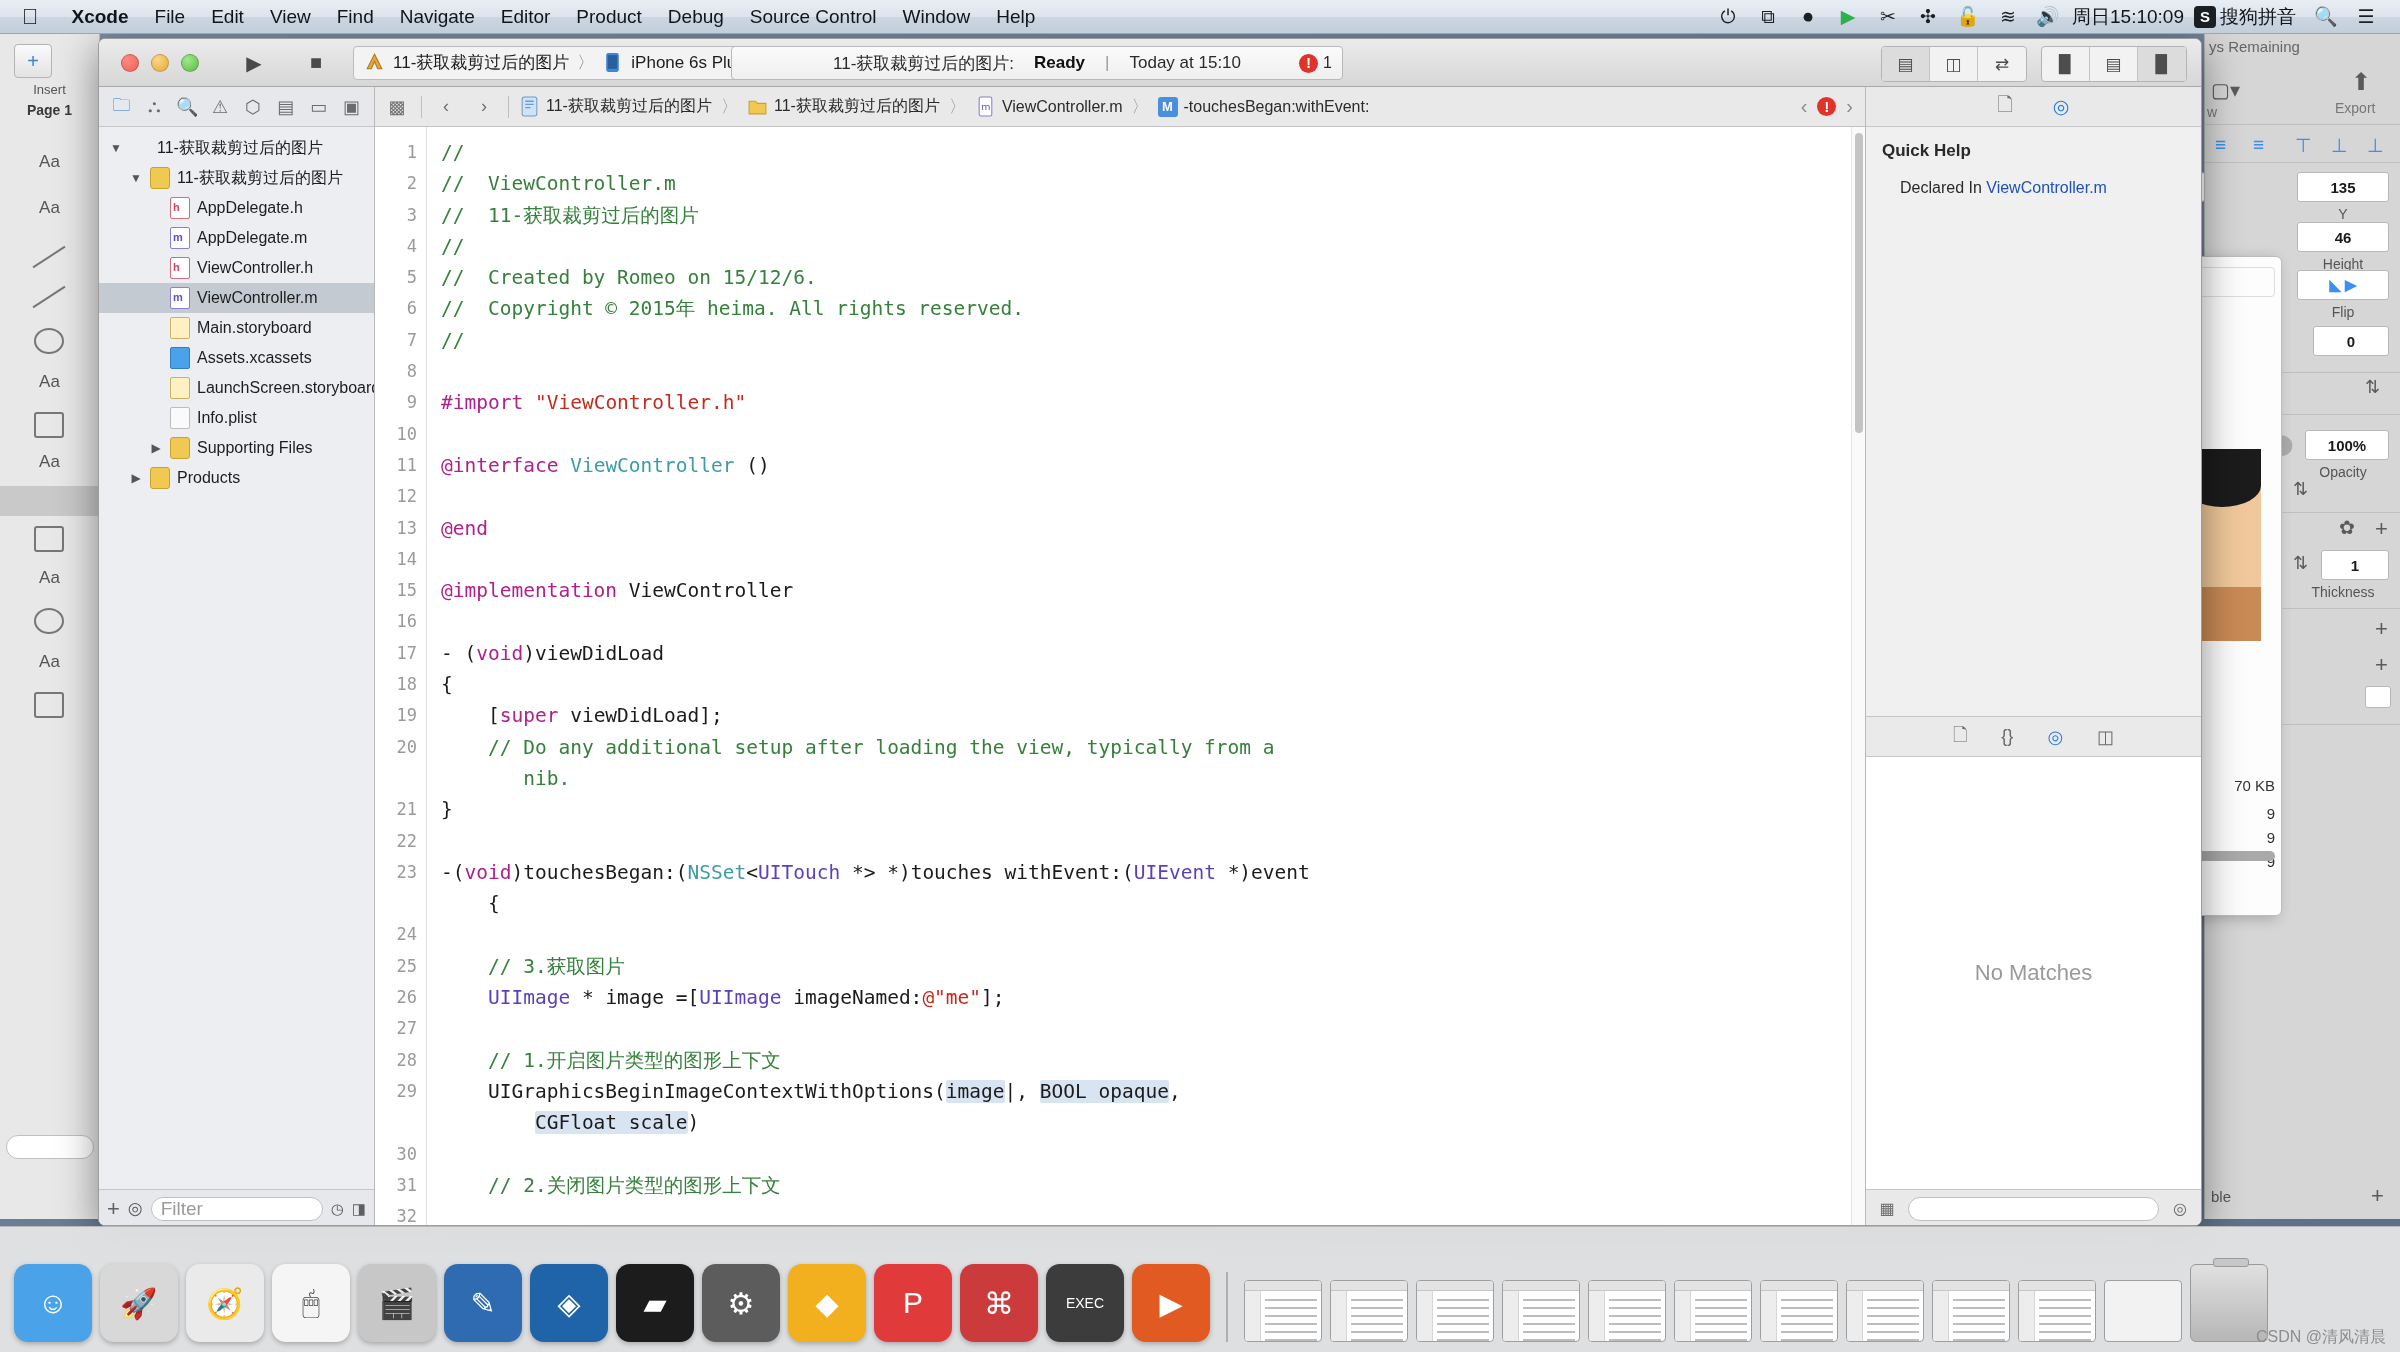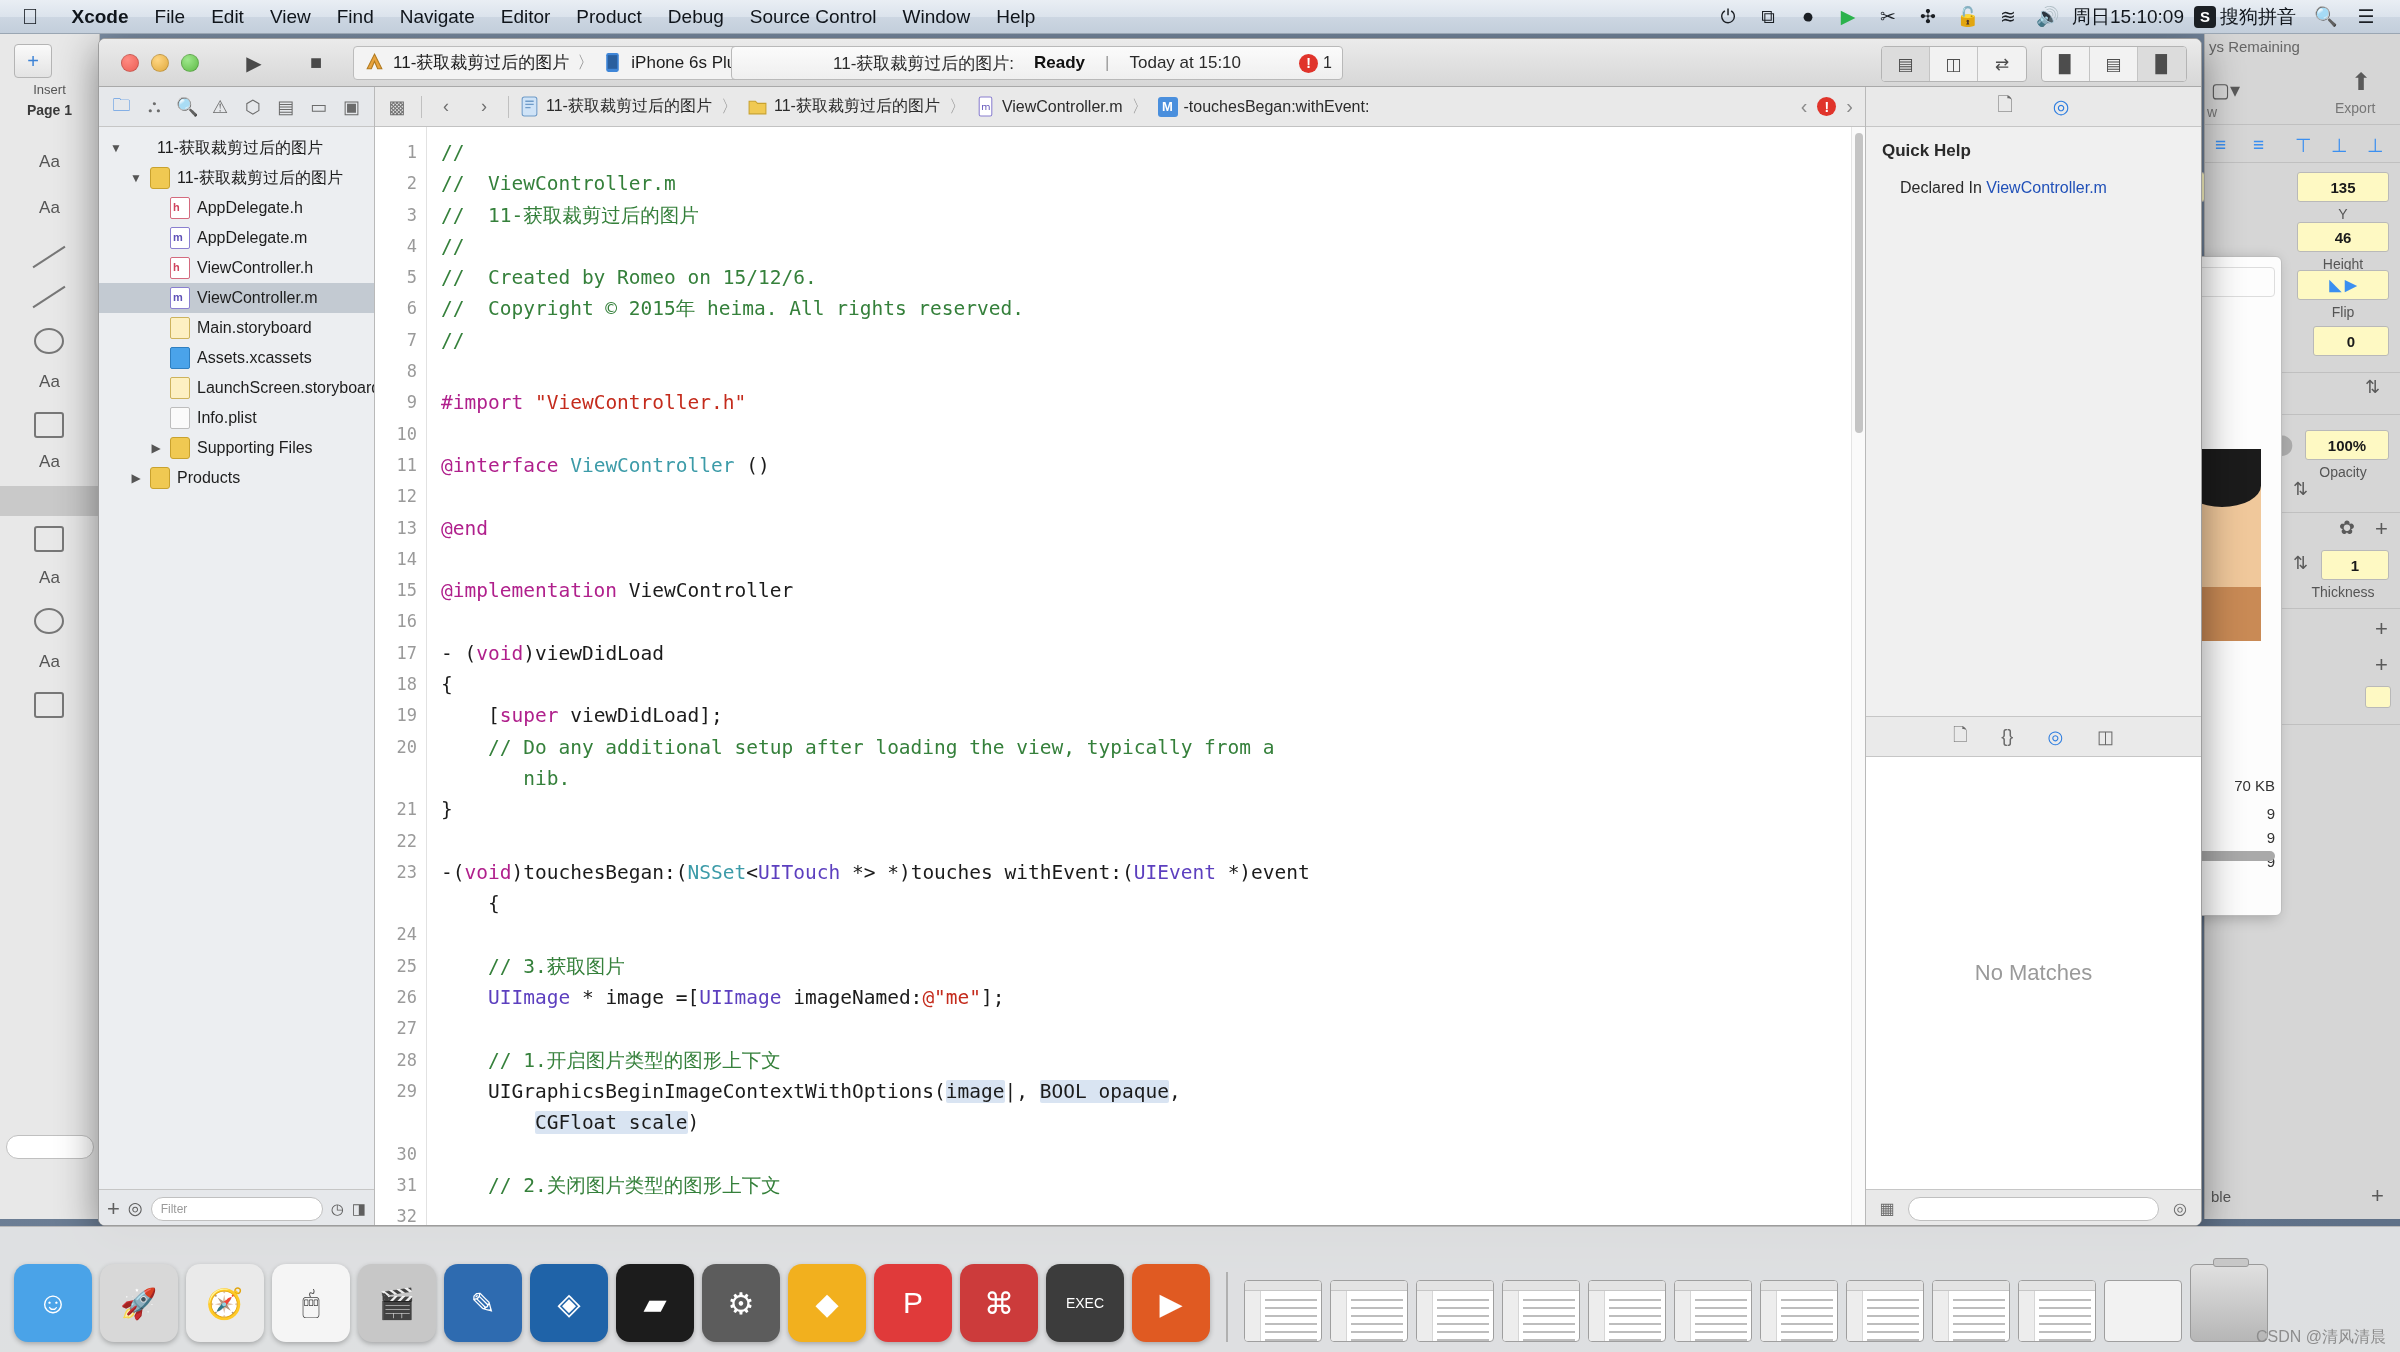--- a/index.html
+++ b/index.html
@@ -21,21 +21,21 @@
   #menubar .status { display:flex; align-items:center; gap:0; padding-right:14px; }
   #menubar .sicon { width:40px; text-align:center; font-size:19px; color:#1b1f24; }
   #menubar .clock { font-size:19px; padding:0 10px 0 4px; white-space:nowrap; }
   .sogou-badge { width:22px;height:22px;background:#1b1f24;color:#fff;border-radius:4px;
     font-size:15px;font-weight:bold;display:inline-flex;align-items:center;justify-content:center; }
 
   
   #bgapp { position:absolute; right:0; top:34px; width:196px; height:1185px;
     background:#d6d6d6; border-left:1px solid #b4b4b4; z-index:5; font-size:15px; color:#3a3a3a; }
   #bgapp .bline { position:absolute; left:0; right:0; height:1px; background:#c0c0c0; }
-  #bgapp .fld { position:absolute; background:#fef9c3; border:1px solid #b9b9b9; border-radius:3px;
+  #bgapp .fld { position:absolute; background:#ffffff; border:1px solid #b9b9b9; border-radius:3px;
     font-weight:bold; color:#1a1a1a; display:flex; align-items:center; justify-content:center; }
   #bgapp .lbl { position:absolute; text-align:center; color:#555; font-size:14px; }
   #bgapp .ic { position:absolute; color:#5a5a5a; }
 
   
   #bgwin { position:absolute; right:118px; top:256px; width:100px; height:660px;
     background:#fdfdfd; border:1px solid #bdbdbd; border-radius:6px; z-index:6;
     box-shadow:-4px 3px 14px rgba(0,0,0,.22); font-size:15px; overflow:hidden; }
   #bgwin .thumb { position:absolute; left:0; top:192px; width:78px; height:192px;
     background:linear-gradient(#2f7fd1 0 14%,#f0c89b 14% 72%,#c98a55 72% 100%); }
@@ -103,21 +103,21 @@
   .fic.h{ background:#fff;border:1px solid #d46a7e; }
   .fic.m{ background:#fff;border:1px solid #8a7fd0; }
   .fic.sb{ background:#fdf0c2;border:1px solid #cdb35d; }
   .fic.xa{ background:#4aa3ea;border:1px solid #2f7fc0; }
   .fic.pl{ background:#fafafa;border:1px solid #bdbdbd; }
   .fic .lt{ position:absolute;left:2px;top:3px;font-size:11px;font-weight:bold; }
   .fic.h .lt{color:#d0455f;} .fic.m .lt{color:#5f51b8;}
   #navfooter { height:38px; border-top:1px solid #c6c6c6; background:#e6e8eb;
     display:flex; align-items:center; padding:0 8px; gap:8px; font-size:15px; color:#777; }
   #navfooter .fsearch { flex:1; height:24px; border:1px solid #c0c0c0; border-radius:12px;
-    background:#fff; display:flex; align-items:center; padding:0 9px; gap:6px; color:#9a9a9a; font-size:12px;}
+    background:#fff; display:flex; align-items:center; padding:0 9px; gap:6px; color:#9a9a9a; font-size:19px;}
 
   
   #editor { flex:1; display:flex; flex-direction:column; background:#fff; min-width:0; }
   #jumpbar { height:40px; background:#e9e9e9; border-bottom:1px solid #c2c2c2;
     display:flex; align-items:center; padding:0 8px; gap:10px; font-size:16px; color:#2b2b2b; }
   #jumpbar .jb { width:28px; text-align:center; color:#6f6f6f; font-size:18px; }
   #jumpbar .vdiv { width:1px;height:22px;background:#c0c0c0; }
   .crumb { display:flex; align-items:center; gap:6px; white-space:nowrap; }
   .crumb .sep { color:#999; font-size:17px; margin:0 3px; }
   .mbadge { width:20px;height:20px;border-radius:3px;background:#4a8fdd;color:#fff;

